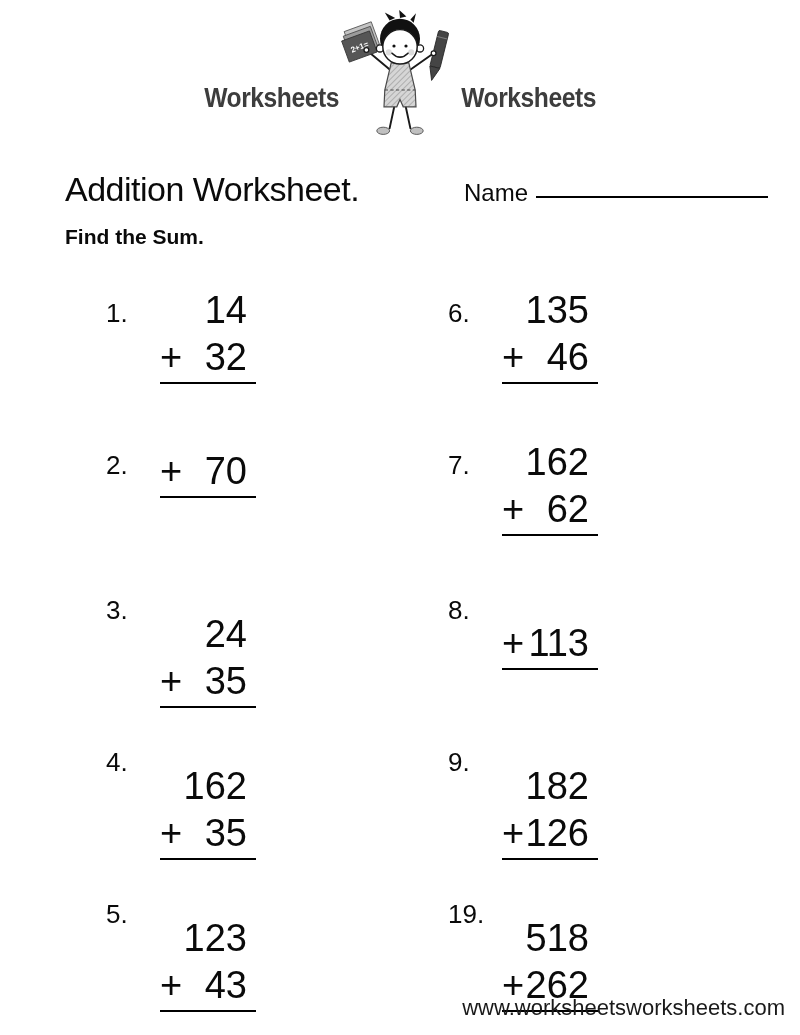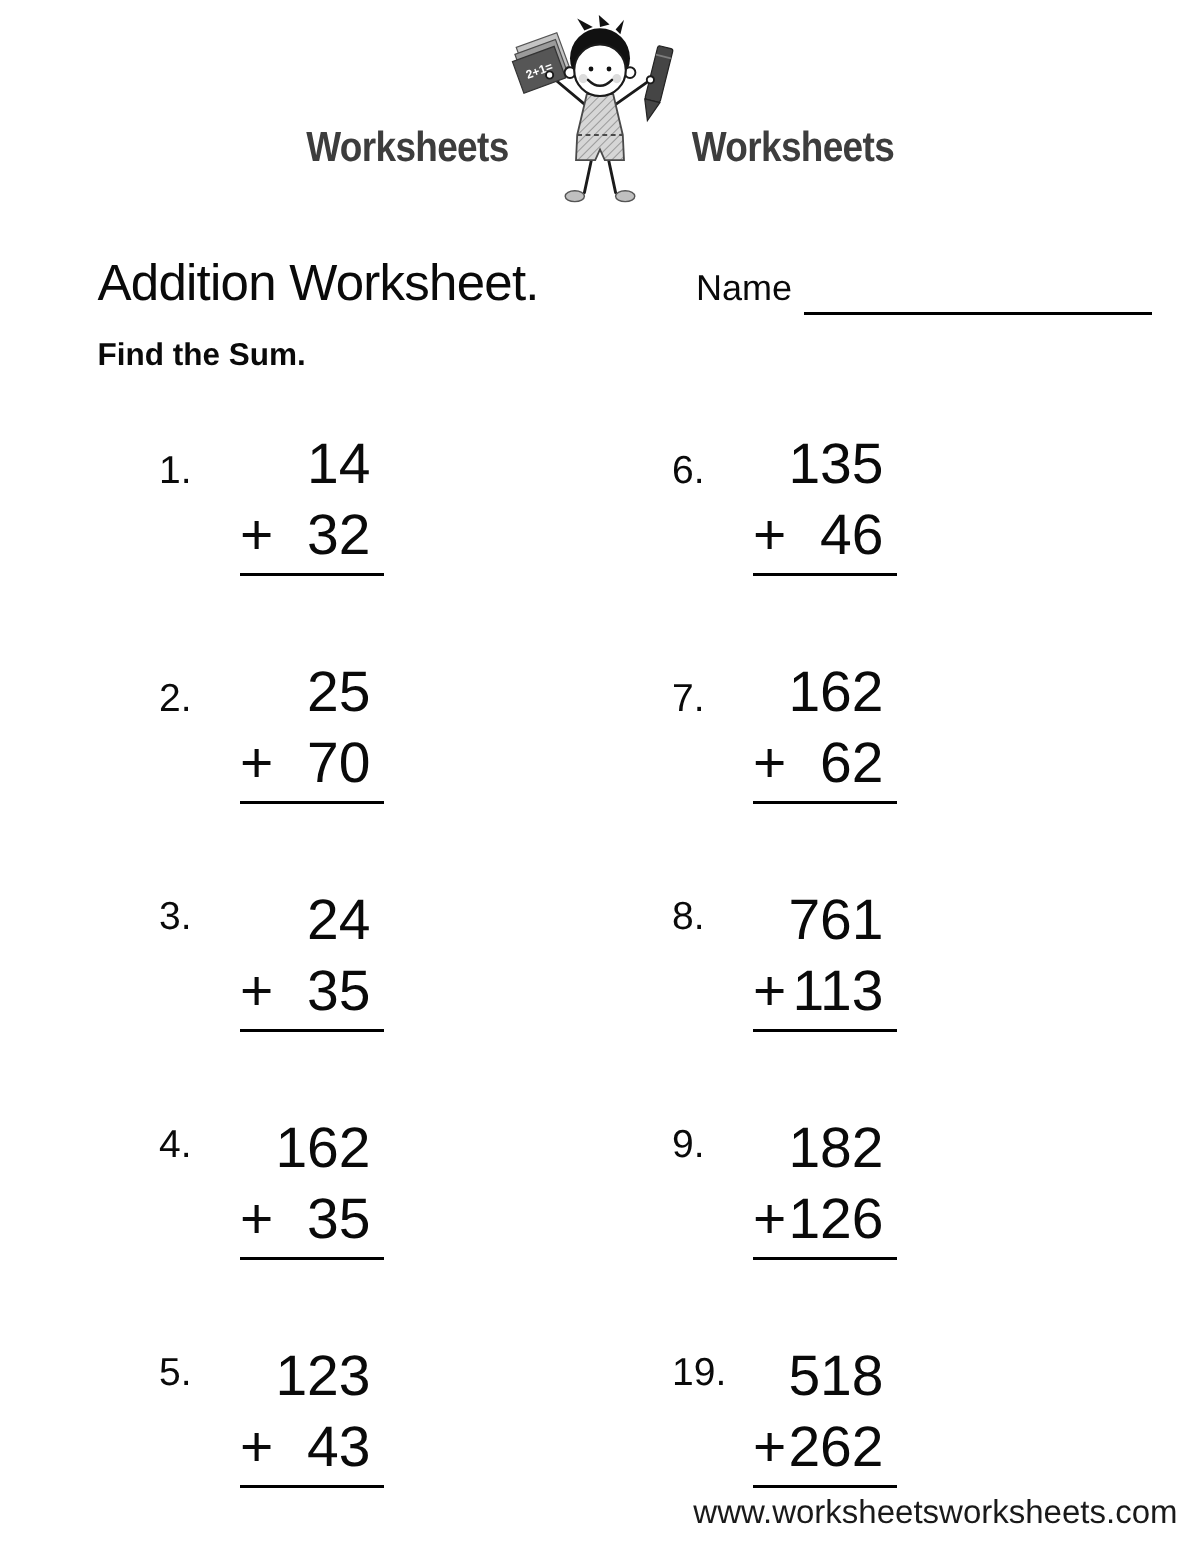--- a/index.html
+++ b/index.html
@@ -23,21 +23,21 @@
 
   
   .title-row {
     display:flex; justify-content:space-between; align-items:baseline;
     margin:32px 32px 0 65px;
     gap:25px;
   }
   .page-title {
     margin:0; font-size:34px; font-weight:400; letter-spacing:-0.5px;
   }
-  .name-block { display:flex; align-items:flex-end; font-size:24px; }
+  .name-block { display:flex; align-items:center; font-size:24px; }
   .name-label { margin-right:8px; }
   .name-line {
     display:inline-block; width:232px; height:1px;
     border-bottom:2px solid #000; transform:translateY(3px);
   }
   .instruction { margin:16px 0 0 65px; font-size:21px;font-weight:bold; }
 
   
   .problems {
     display:grid; grid-template-columns:342px 342px;
@@ -53,21 +53,21 @@
   .bottom-row {
     display:flex; justify-content:space-between; align-items:flex-end;
     margin-top:9px; font-size:38px; line-height:1;
   }
   .bot-num { text-align:right; padding-right:9px; }
   .plus { line-height:1; }
   .rule { margin-top:6px; border-top:2px solid #000; height:0; }
   
   .col .problem:nth-child(-n+2) .p-label { margin-top:7px; }
   
-  .col .problem:nth-child(n+3) .arith { }
+  .col .problem:nth-child(n+3) .arith { margin-top:20px; }
 
   
   .footer-url {
     position:absolute; left:0; right:15px; bottom:14px;
     text-align:right; font-size:22px; color:#1a1a1a;
   }
 </style>
 </head>
 <body>
 
@@ -146,21 +146,20 @@
           <span class="plus">+</span>
           <span class="bot-num">32</span>
         </div>
         <div class="rule"></div>
       </div>
     </div>
 
     <div class="problem">
       <span class="p-label">2.</span>
       <div class="arith">
-        <div class="top-num">25</div>
         <div class="bottom-row">
           <span class="plus">+</span>
           <span class="bot-num">70</span>
         </div>
         <div class="rule"></div>
       </div>
     </div>
 
     <div class="problem">
       <span class="p-label">3.</span>
@@ -219,21 +218,20 @@
           <span class="plus">+</span>
           <span class="bot-num">62</span>
         </div>
         <div class="rule"></div>
       </div>
     </div>
 
     <div class="problem">
       <span class="p-label">8.</span>
       <div class="arith">
-        <div class="top-num">761</div>
         <div class="bottom-row">
           <span class="plus">+</span>
           <span class="bot-num">113</span>
         </div>
         <div class="rule"></div>
       </div>
     </div>
 
     <div class="problem">
       <span class="p-label">9.</span>

